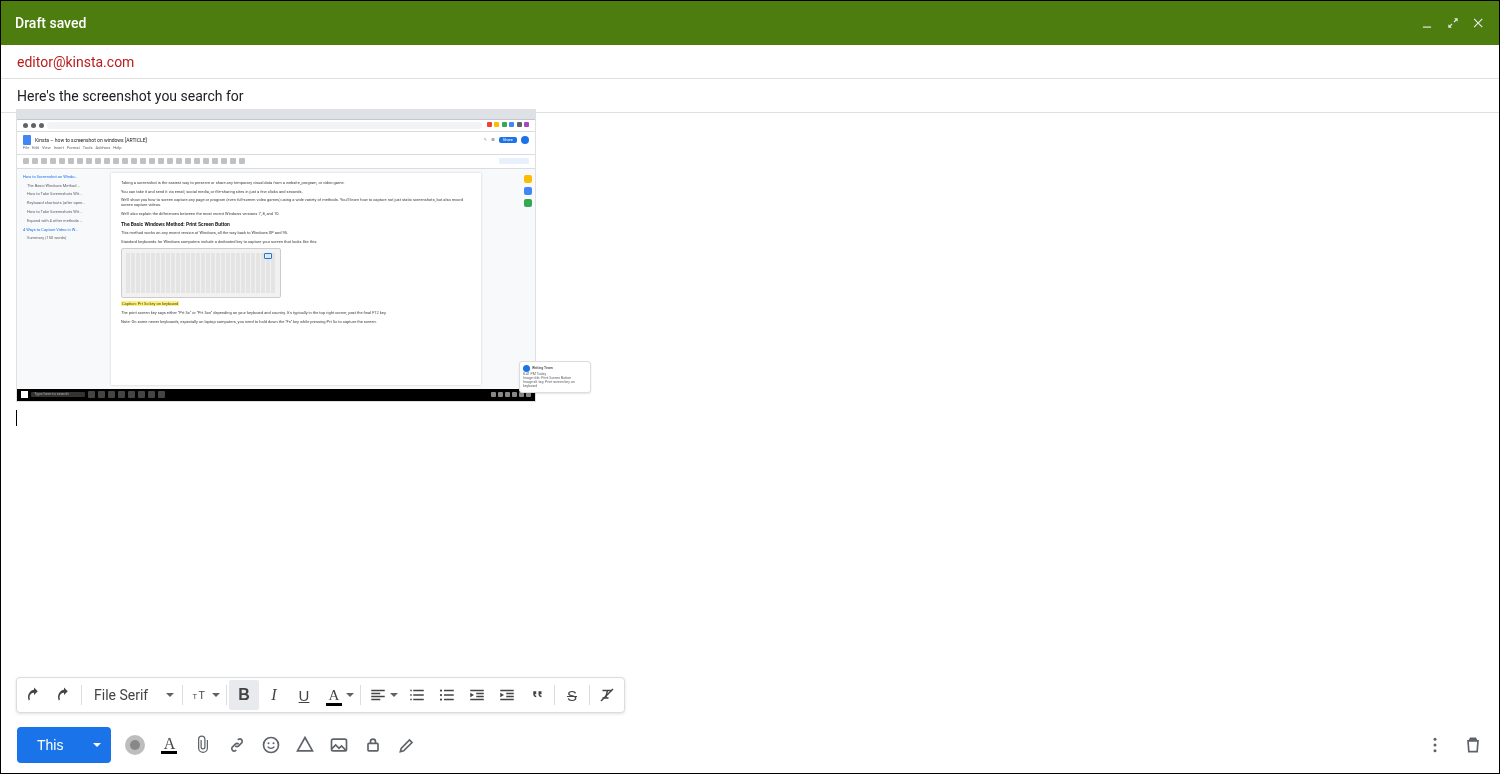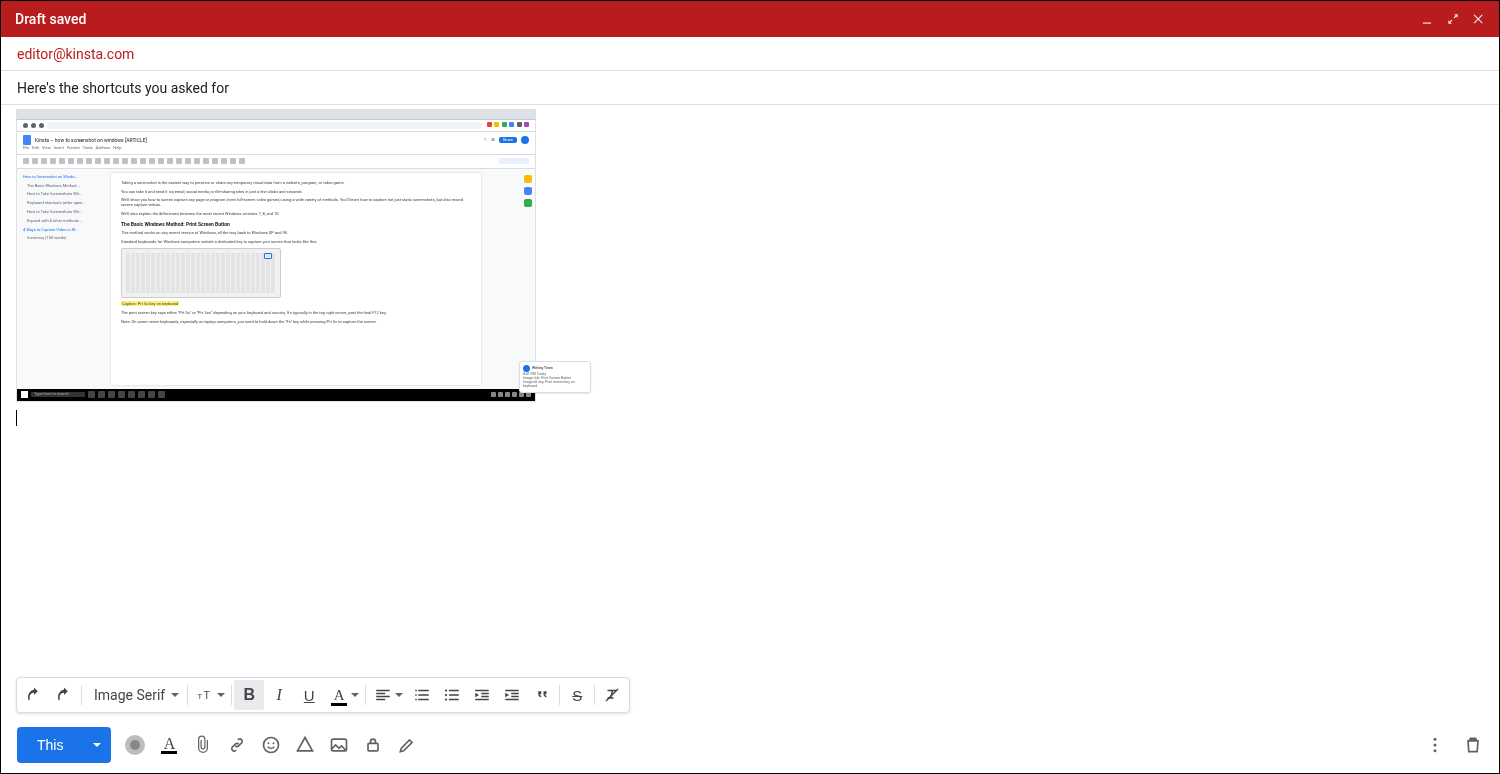--- a/index.html
+++ b/index.html
@@ -10,23 +10,23 @@
     color: #202124;
     background: #fff;
     border: 1px solid #000;
     width: 1500px;
     height: 774px;
     position: relative;
     overflow: hidden;
   }
   
   .header {
-    background: #b91c1c;
+    background: #4d7c0f;
     color: #fff;
-    height: 36px;
+    height: 44px;
     display: flex;
     align-items: center;
     justify-content: space-between;
     padding: 0 12px 0 14px;
     font-size: 14px;
     font-weight: 500;
   }
   .header-icons { display: flex; gap: 10px; align-items: center; }
   .header-icons span {
     width: 16px; height: 16px; display:flex; align-items:center; justify-content:center;
@@ -213,21 +213,21 @@
         </svg>
       </span>
   </div>
 </div>
 
 <div class="row recipients">
   <span>editor@kinsta.com</span>
 </div>
 
 <div class="row subject">
-  <span>Here's the shortcuts you asked for</span>
+  <span>Here's the screenshot you search for</span>
 </div>
 
 <div class="body-area">
   <div class="shot">
     <div class="tabbar"></div>
     <div class="urlbar">
       <span class="circle"></span>
         <span class="circle"></span>
         <span class="circle"></span>
       <div class="urlbox"></div>
@@ -353,21 +353,21 @@
         <path d="M12 5V2L7 7l5 5V9c3.3 0 6 2.7 6 6 0 1-.3 2-.7 2.8l1.5 1.5C19.5 18 20 16.6 20 15c0-5.5-4.5-10-8-10z" transform="scale(-1,1) translate(-24,0)"></path>
       </svg>
     </div>
   <div class="fbtn">
       <svg viewBox="0 0 24 24">
         <path d="M12 5V2l5 5-5 5V9c-3.3 0-6 2.7-6 6 0 1 .3 2 .7 2.8l-1.5 1.5C4.5 18 4 16.6 4 15c0-5.5 4.5-10 8-10z"></path>
       </svg>
     </div>
   <div class="sep"></div>
   <div class="font-dd">
-    <span>Image Serif</span>
+    <span>File Serif</span>
       <span class="caret"></span>
   </div>
   <div class="sep"></div>
   <div class="combo">
     <div class="fbtn">
         <svg viewBox="0 0 24 24">
           <path d="M3 18h3v-2H3v2zm0-5h3v-2H3v2zm0-7v2h3V6H3zm5 12h13v-3H8v3zm0-6h13V9H8v3zm0-9v3h13V3H8z" fill="none"></path>
           <text x="2" y="17" font-size="10" fill="#444">T</text>
           <text x="10" y="17" font-size="14" fill="#444">T</text>
         </svg>

